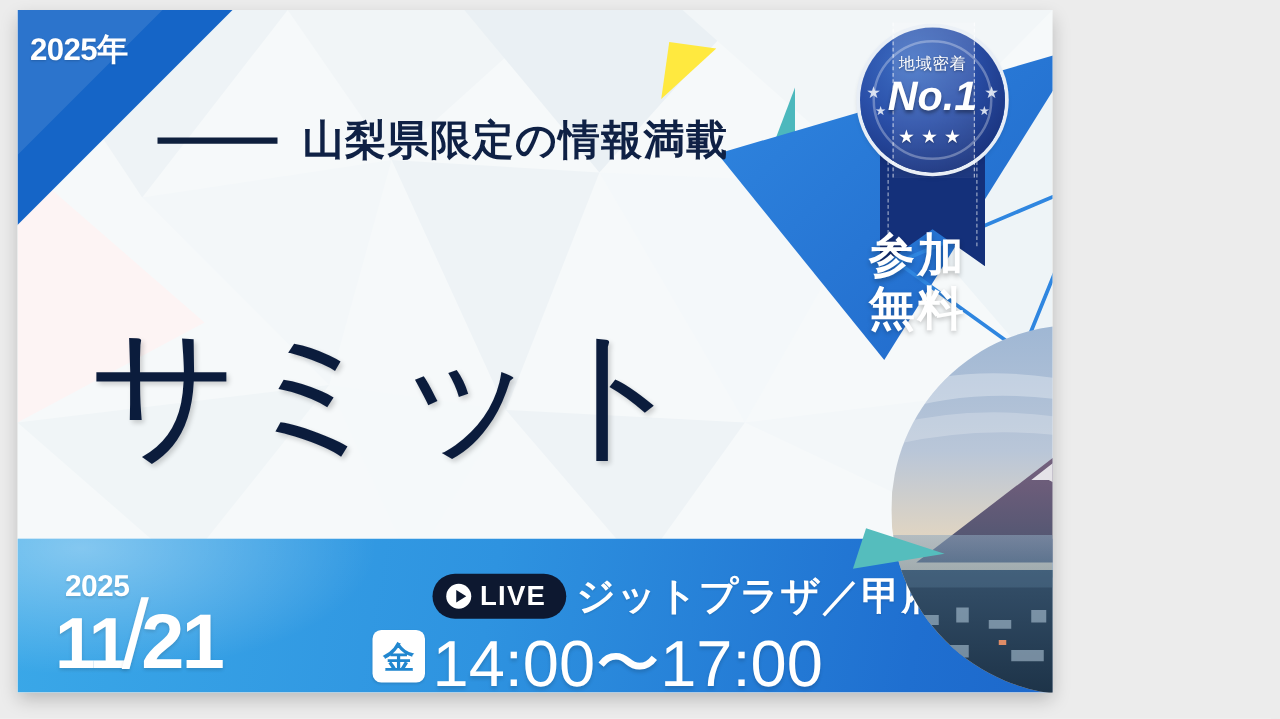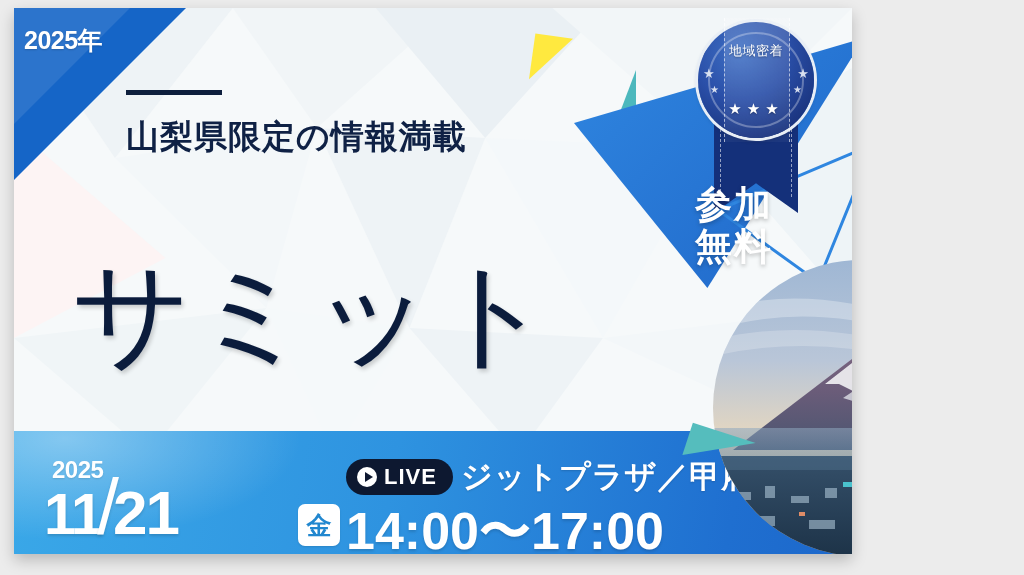--- a/index.html
+++ b/index.html
@@ -7,21 +7,20 @@
     width:1024px;height:575px;overflow:hidden;
     background:#ececec;
     font-family:"Liberation Sans","DejaVu Sans",sans-serif;
   }
   .stage{position:relative;width:1024px;height:575px;}
 
   .banner{
     position:absolute;left:14px;top:8px;width:828px;height:546px;
     background:#f7f9fa;overflow:hidden;
     box-shadow:0 6px 14px rgba(0,0,0,.22);
-    padding-left:10px;
   }
 
   
   .poly{position:absolute;inset:0;}
   .poly svg{display:block;width:100%;height:100%;}
 
   
   .corner-ribbon{
     position:absolute;left:0;top:0;width:190px;height:190px;
     overflow:hidden;
@@ -129,21 +128,21 @@
   .free-text{
     position:absolute;left:660px;top:132px;width:120px;
     color:#fff;font-weight:bold;font-size:37px;line-height:1.14;
     text-align:center;letter-spacing:2px;
     text-shadow:0 2px 4px rgba(0,0,0,.25);
     z-index:6;
     margin-top:44px;
   }
 
   
-  .rule-row{position:absolute;left:112px;top:82px;display:flex;gap:20px;flex-direction:column;}
+  .rule-row{position:absolute;left:112px;top:82px;display:flex;align-items:center;gap:20px;}
   .rule-line{width:96px;height:5px;background:#0e1f3d;}
   .sub-title{
     font-size:33px;font-weight:bold;color:#0f2145;letter-spacing:1px;
     white-space:nowrap;
   }
   .title-1{
     position:absolute;left:58px;top:128px;
     font-size:104px;font-weight:bold;color:#0b1c3c;
     letter-spacing:2px;line-height:1;white-space:nowrap;
     text-shadow:2px 3px 4px rgba(0,0,0,.18);
@@ -207,21 +206,21 @@
     border-left:8px solid #0d1830;
     border-top:5px solid transparent;border-bottom:5px solid transparent;
   }
   .live-pill .lbl{font-size:22px;font-weight:bold;letter-spacing:1px;}
   .venue{
     color:#fff;font-size:31px;font-weight:bold;letter-spacing:1px;white-space:nowrap;
     text-shadow:0 1px 2px rgba(0,0,0,.15);
   }
   .time{
     position:absolute;left:332px;top:489px;z-index:7;
-    color:#fff;font-size:52px;font-weight:bold;letter-spacing:0px;white-space:nowrap;
+    color:#fff;font-size:52px;font-weight:normal;letter-spacing:0px;white-space:nowrap;
     text-shadow:0 2px 3px rgba(0,0,0,.14);
   }
 </style>
 </head>
 <body>
 
 <div class="stage">
   <div class="banner">
 
     <div class="poly">
@@ -270,20 +269,21 @@
 
     <div class="medal">
       <div class="tail"></div>
       <div class="disc"></div>
       <div class="band"></div>
       <span class="side-star ss-l">★</span>
       <span class="side-star ss-l2">★</span>
       <span class="side-star ss-r">★</span>
       <span class="side-star ss-r2">★</span>
       <div class="m-top">地域密着</div>
+      <div class="m-no1">No.1</div>
       <div class="m-stars">★★★</div>
     </div>
 
     <div class="rule-row">
       <div class="rule-line"></div>
       <div class="sub-title">山梨県限定の情報満載</div>
     </div>
     <div class="title-2">サミット</div>
 
     <div class="fuji">

